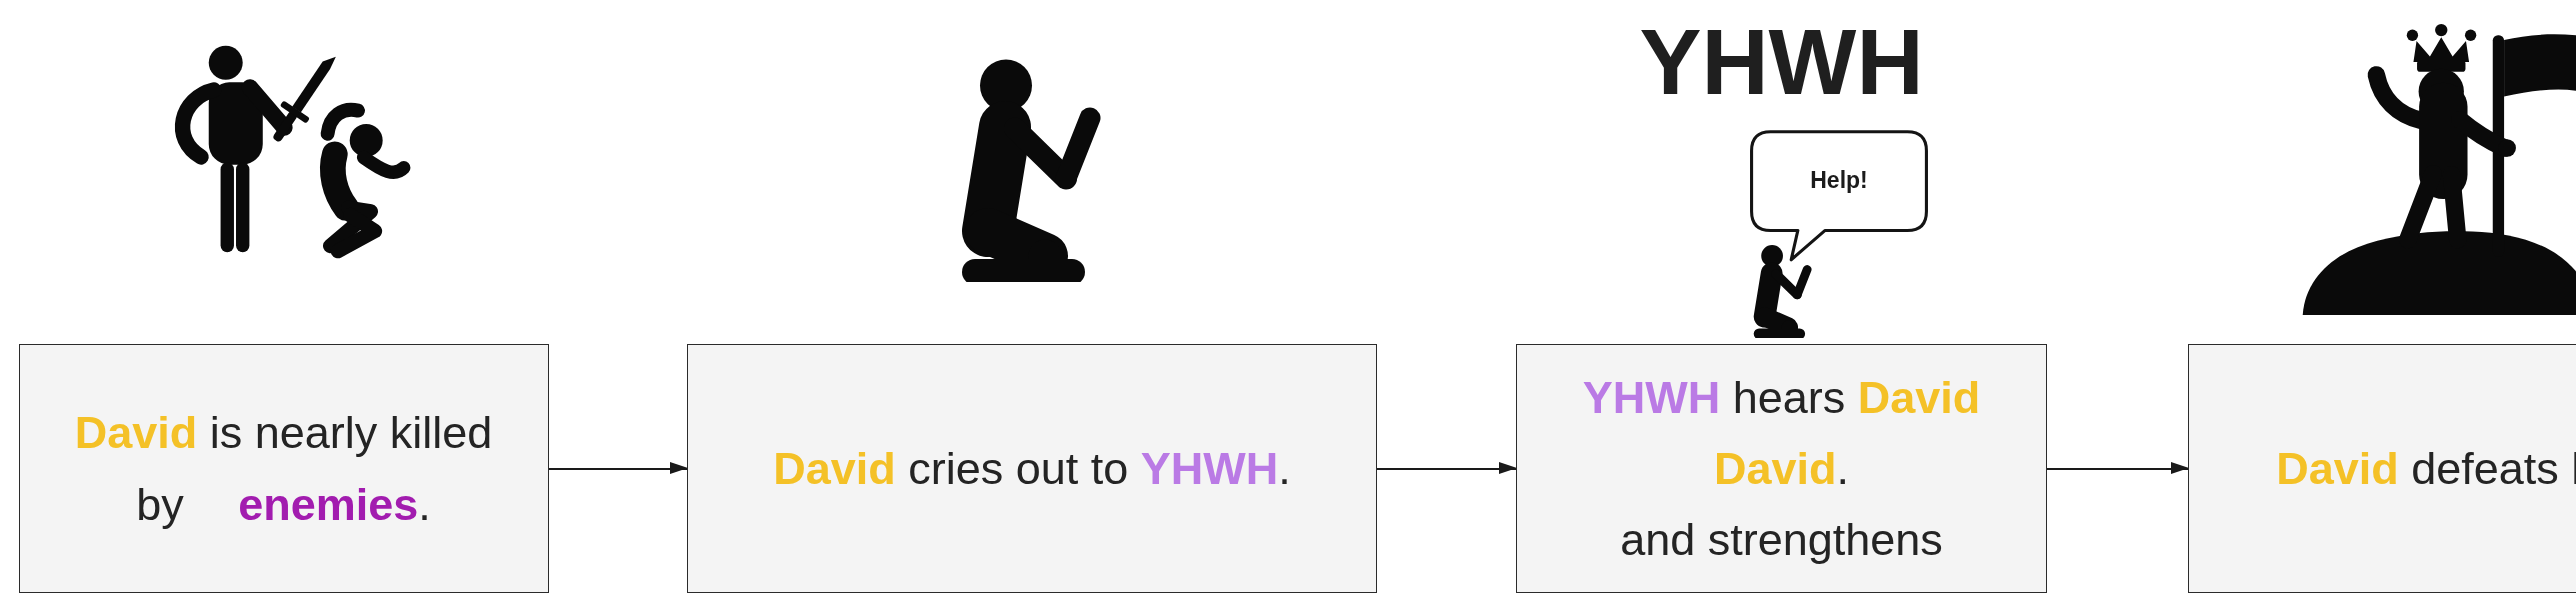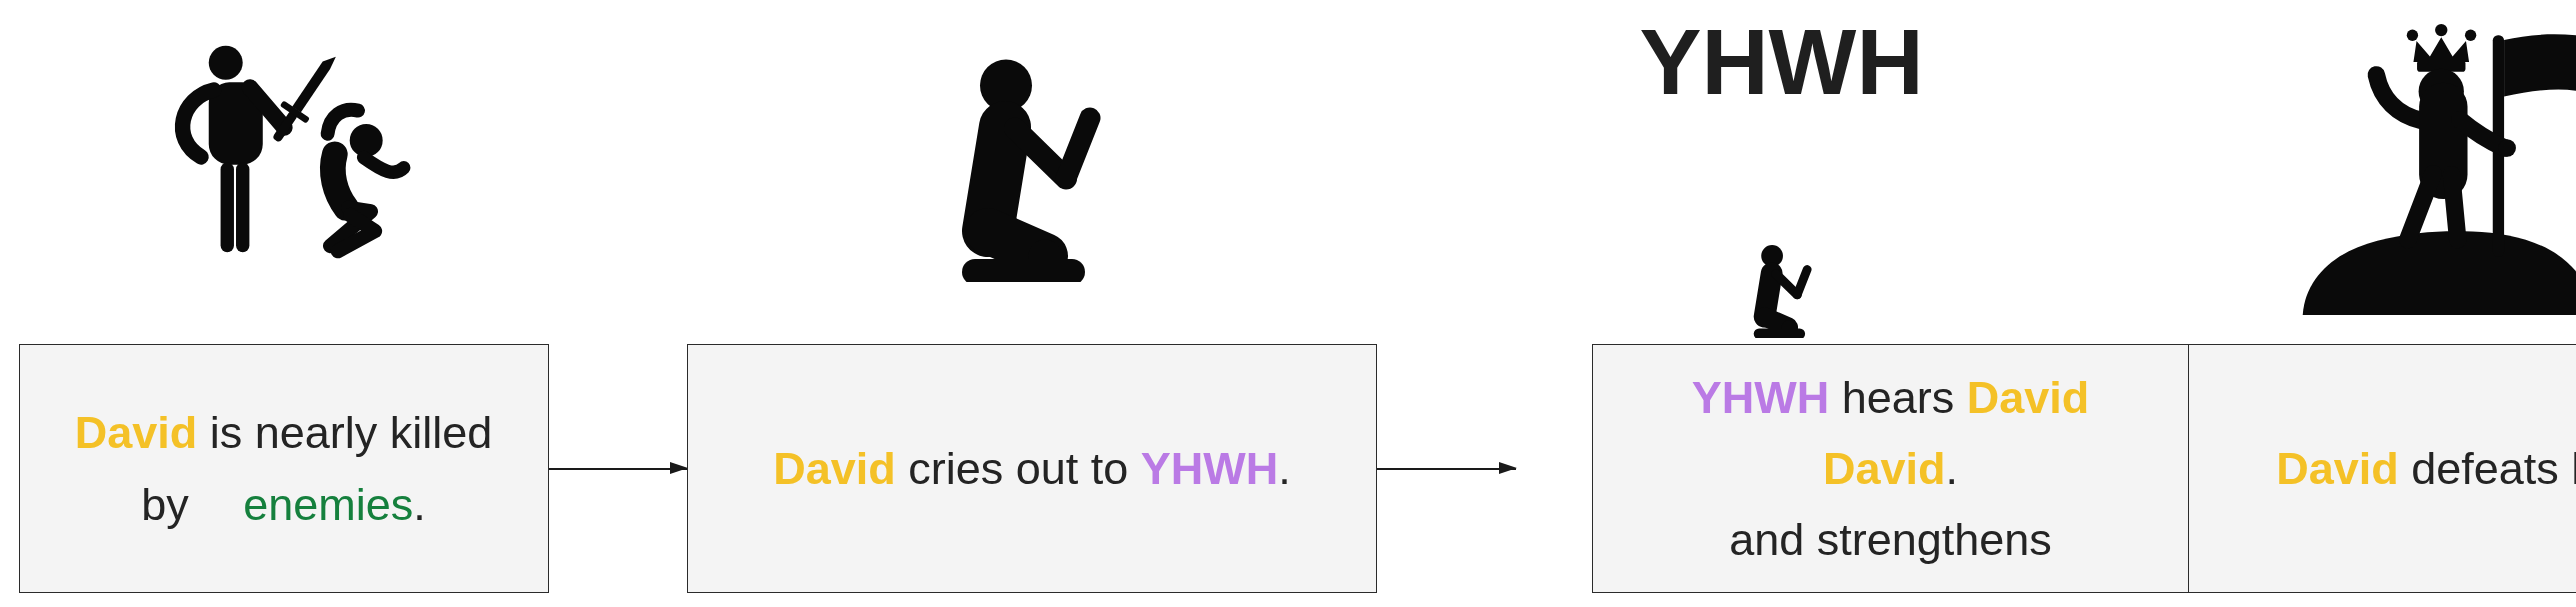--- a/index.html
+++ b/index.html
@@ -24,24 +24,24 @@
     align-items:center;
     justify-content:center;
     text-align:center;
     font-size:45px;
     color:#242424;
   }
   .box-line{line-height:1.58; white-space:nowrap;}
   .seg{font-weight:400;color:#242424;}
   .seg-gold{color:#F4C127;font-weight:700;}
   .seg-purple{color:#BA7AE5;font-weight:700;}
-  .seg-gray{color:#15803d;font-weight:400;margin-left:42px;}
+  .seg-gray{color:#a21caf;font-weight:700;margin-left:42px;}
   .b1{left:18.5px;width:530px;}
   .b2{left:687px;width:690px;}
-  .b3{left:1592px;width:597px;}
+  .b3{left:1516px;width:531px;}
   .b4{left:2188px;width:529px;}
   
   .arrow{
     position:absolute;
     top:468px;
     height:0;
     border-top:2.1px solid #1A1A1A;
   }
   .arrow::after{
     content:"";
@@ -116,20 +116,26 @@
     <path d="M98,140 L64,348" fill="none" stroke="#0A0A0A" stroke-width="104" stroke-linecap="round"></path>
     <path d="M64,348 L178,398" fill="none" stroke="#0A0A0A" stroke-width="92" stroke-linecap="round"></path>
     <path d="M178,398 L198,428" fill="none" stroke="#0A0A0A" stroke-width="66" stroke-linecap="round"></path>
     <path d="M38,430 L232,430" fill="none" stroke="#0A0A0A" stroke-width="52" stroke-linecap="round"></path>
     <path d="M118,143 L220,243" fill="none" stroke="#0A0A0A" stroke-width="44" stroke-linecap="round"></path>
     <path d="M220,243 L268,122" fill="none" stroke="#0A0A0A" stroke-width="42" stroke-linecap="round"></path>
   </svg>
 
   <div class="yhwh-title">YHWH</div>
 
+  <div class="bubble">
+    <svg width="180" height="135" viewBox="0 0 350 262">
+      <path d="M42,5 H308 Q345,5 345,42 V160 Q345,197 308,197 H148 L82,254 L95,197 H42 Q5,197 5,160 V42 Q5,5 42,5 Z" fill="#ffffff" stroke="#141414" stroke-width="6" stroke-linejoin="round"></path>
+    </svg>
+    <div class="bubble-label">Help!</div>
+  </div>
 
   <svg class="icon ic3" viewBox="0 0 290 450" fill="#0A0A0A">
     <circle cx="100" cy="57" r="52"></circle>
     <path d="M98,140 L64,348" fill="none" stroke="#0A0A0A" stroke-width="104" stroke-linecap="round"></path>
     <path d="M64,348 L178,398" fill="none" stroke="#0A0A0A" stroke-width="92" stroke-linecap="round"></path>
     <path d="M178,398 L198,428" fill="none" stroke="#0A0A0A" stroke-width="66" stroke-linecap="round"></path>
     <path d="M38,430 L232,430" fill="none" stroke="#0A0A0A" stroke-width="52" stroke-linecap="round"></path>
     <path d="M118,143 L220,243" fill="none" stroke="#0A0A0A" stroke-width="44" stroke-linecap="round"></path>
     <path d="M220,243 L268,122" fill="none" stroke="#0A0A0A" stroke-width="42" stroke-linecap="round"></path>
   </svg>

